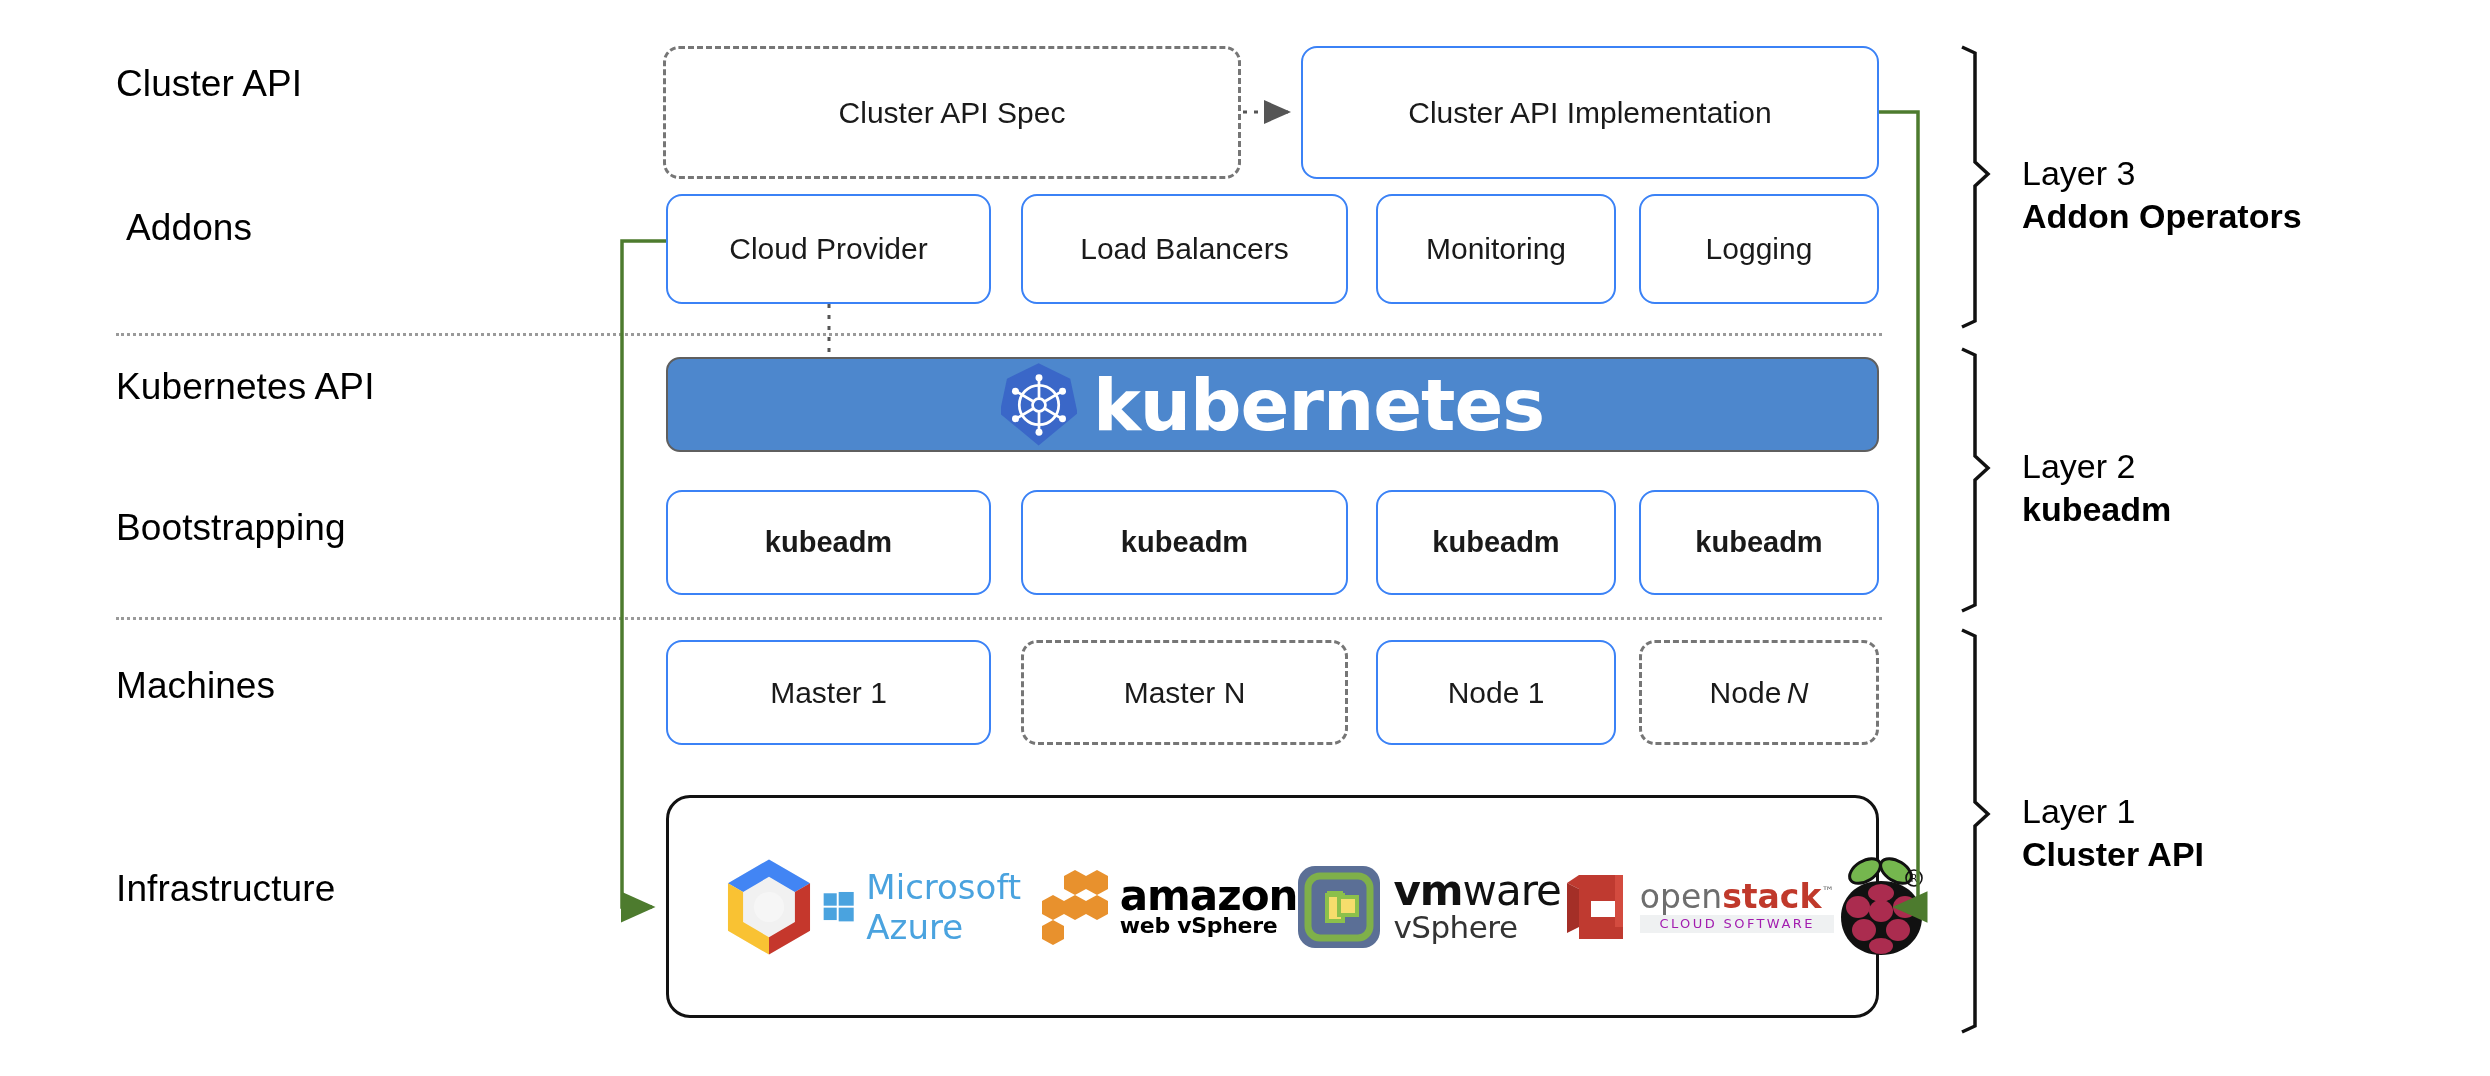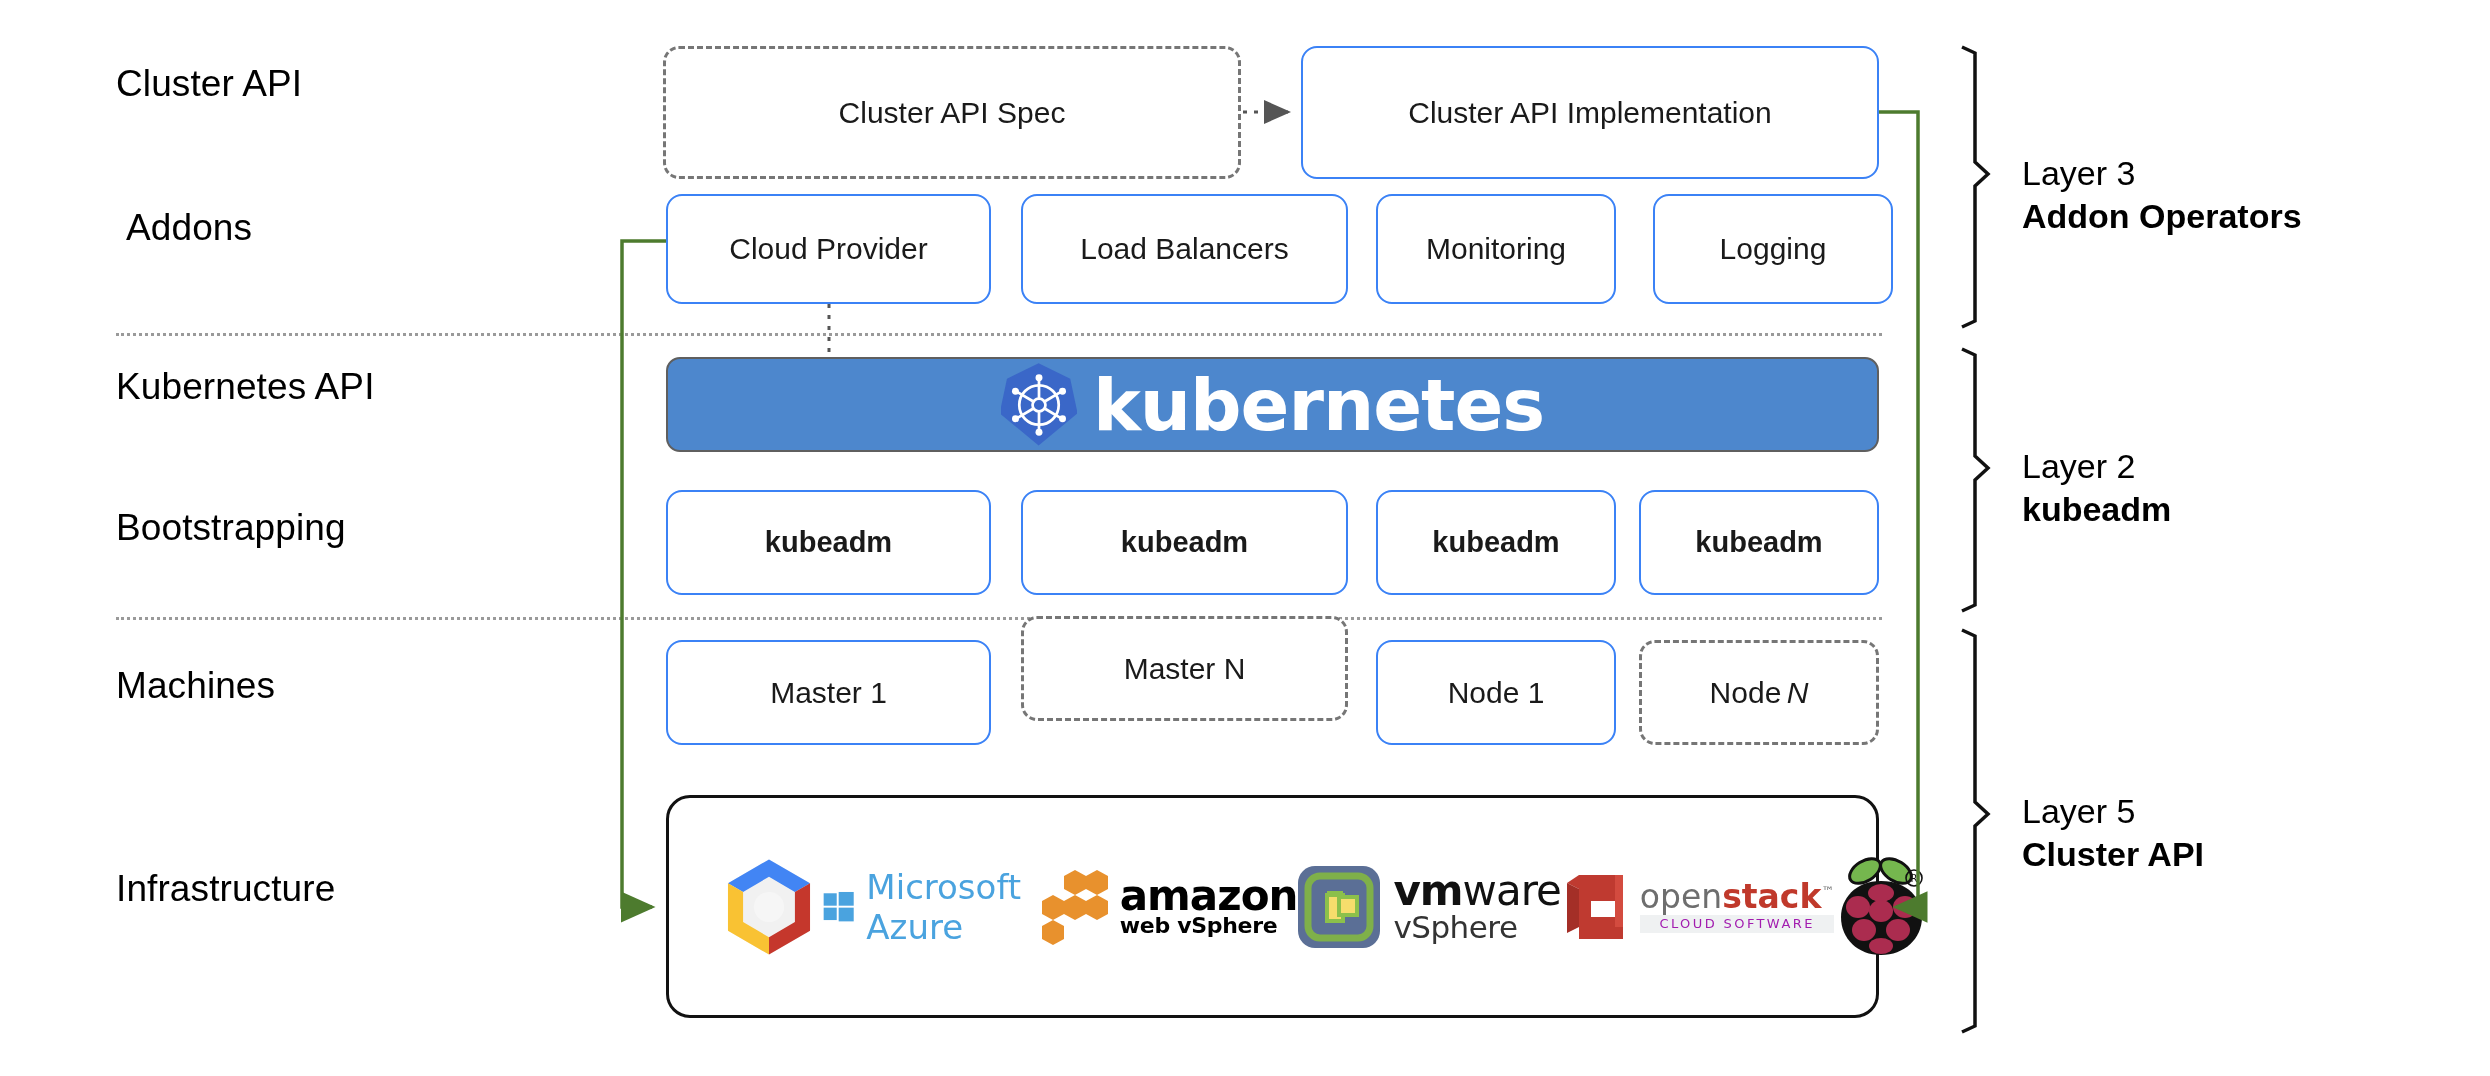--- a/index.html
+++ b/index.html
@@ -151,21 +151,21 @@
   <div class="sep" style="left:116px; top:333px; width:1766px;"></div>
   <div class="sep" style="left:116px; top:617px; width:1766px;"></div>
 
   <div class="box dashed" style="left:663px; top:46px; width:578px; height:133px;">Cluster API Spec</div>
 
   <div class="box" style="left:1301px; top:46px; width:578px; height:133px;">Cluster API Implementation</div>
 
   <div class="box" style="left:666px; top:194px; width:325px; height:110px;">Cloud Provider</div>
   <div class="box" style="left:1021px; top:194px; width:327px; height:110px;">Load Balancers</div>
   <div class="box" style="left:1376px; top:194px; width:240px; height:110px;">Monitoring</div>
-  <div class="box" style="left:1639px; top:194px; width:240px; height:110px;margin-left:14px;">Logging</div>
+  <div class="box" style="left:1639px; top:194px; width:240px; height:110px;">Logging</div>
 
   <div class="k8s-banner" style="left:666px; top:357px; width:1213px; height:95px;">
     <span style="display:flex;align-items:center;">
       <svg width="76" height="88" viewBox="0 0 100 116" aria-hidden="true">
         <polygon points="50,2 93,23 103,70 50,114 -3,70 7,23" transform="translate(0,0) scale(0.97) translate(1,1)" fill="#3a67c8"></polygon>
         <g fill="none" stroke="#ffffff" stroke-width="3.6">
           <circle cx="50" cy="58" r="26"></circle>
           <circle cx="50" cy="58" r="8.5"></circle>
           <line x1="50" y1="24" x2="50" y2="49"></line>
           <line x1="50" y1="67" x2="50" y2="92"></line>
@@ -186,21 +186,21 @@
     </span>
     <span class="k8s-wordmark">kubernetes</span>
   </div>
 
   <div class="box bold" style="left:666px; top:490px; width:325px; height:105px;">kubeadm</div>
   <div class="box bold" style="left:1021px; top:490px; width:327px; height:105px;">kubeadm</div>
   <div class="box bold" style="left:1376px; top:490px; width:240px; height:105px;">kubeadm</div>
   <div class="box bold" style="left:1639px; top:490px; width:240px; height:105px;">kubeadm</div>
 
   <div class="box" style="left:666px; top:640px; width:325px; height:105px;">Master 1</div>
-  <div class="box dashed" style="left:1021px; top:616px; width:327px; height:105px;">Master N</div>
+  <div class="box dashed" style="left:1021px; top:640px; width:327px; height:105px;">Master N</div>
   <div class="box" style="left:1376px; top:640px; width:240px; height:105px;">Node 1</div>
   <div class="box dashed" style="left:1639px; top:640px; width:240px; height:105px;">
     <span>Node </span>
       <span class="ital">N</span>
   </div>
 
   <div class="infra-box" style="left:666px; top:795px; width:1213px; height:223px;">
 
     <div class="logo-slot">
       <svg width="108" height="108" viewBox="0 0 100 100" aria-hidden="true">
@@ -316,21 +316,21 @@
 
   <div class="layer-text" style="left:2022px; top:152px;">
     <div>Layer 3</div>
     <div class="strong">Addon Operators</div>
   </div>
   <div class="layer-text" style="left:2022px; top:445px;">
     <div>Layer 2</div>
     <div class="strong">kubeadm</div>
   </div>
   <div class="layer-text" style="left:2022px; top:790px;">
-    <div>Layer 5</div>
+    <div>Layer 1</div>
     <div class="strong">Cluster API</div>
   </div>
 
   <svg class="overlay">
     <defs>
       <marker id="greenArrow" markerWidth="10" markerHeight="9" refX="9" refY="4.5" orient="auto">
         <path d="M0,0 L10,4.5 L0,9 z" fill="#4d7b2e"></path>
       </marker>
       <marker id="grayArrow" markerWidth="9" markerHeight="8" refX="8" refY="4" orient="auto">
         <path d="M0,0 L9,4 L0,8 z" fill="#555"></path>

